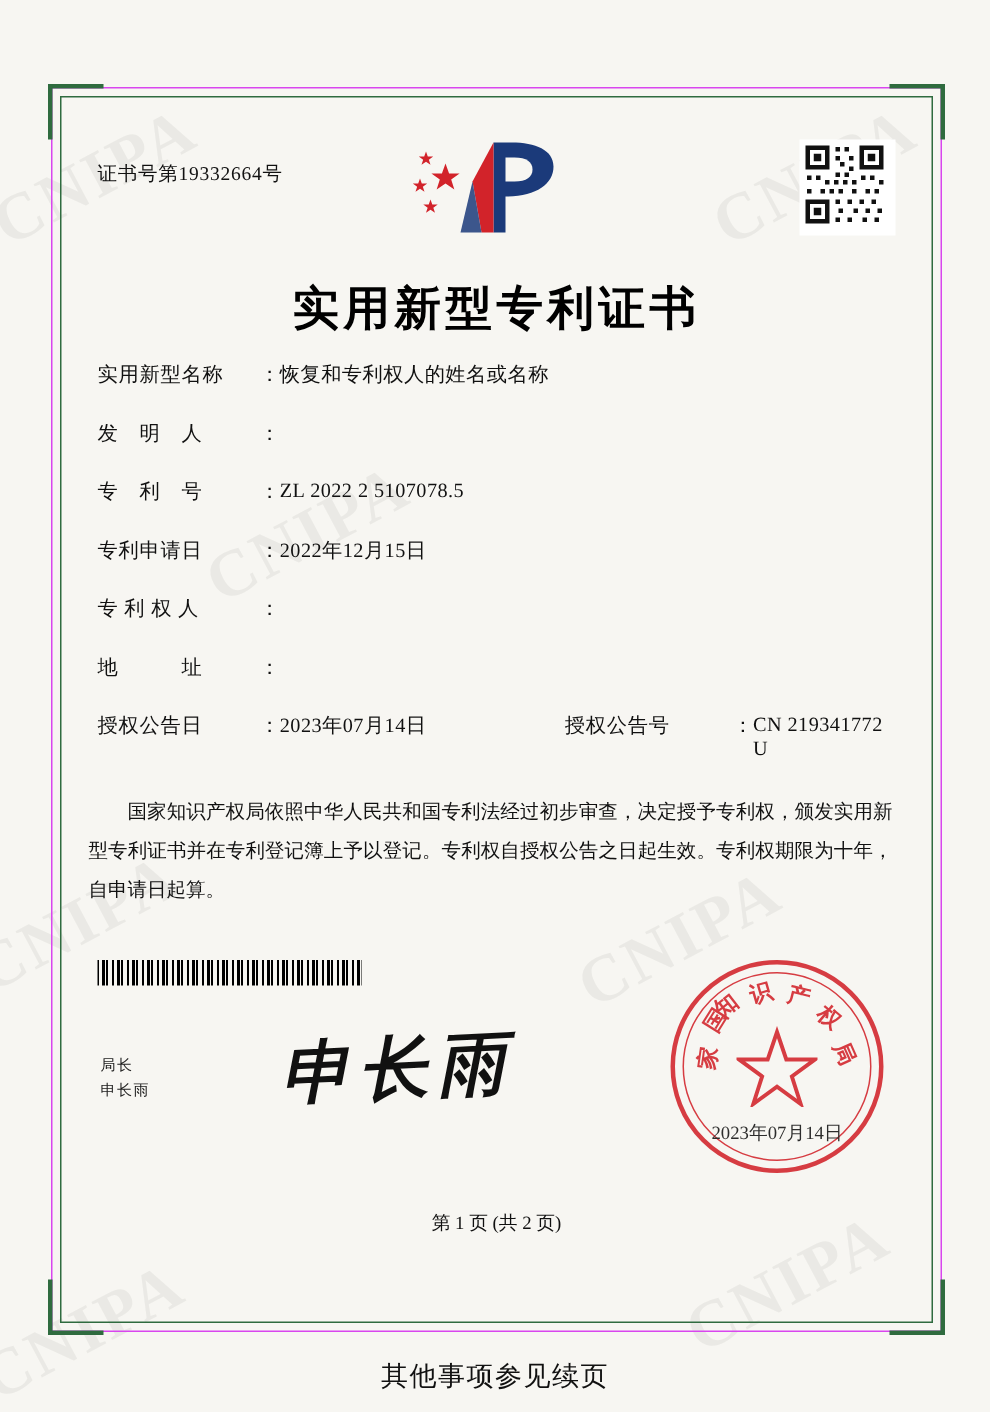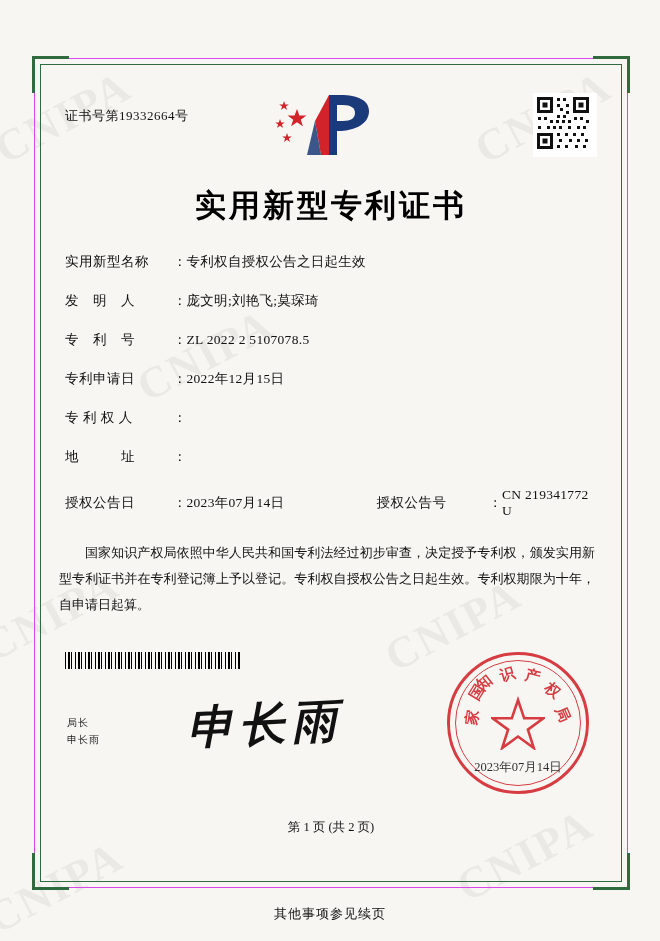--- a/index.html
+++ b/index.html
@@ -107,31 +107,31 @@
     padding: 2px;
   }
 
   
   .title {
     text-align: center;
     font-size: 31px;
     font-weight: bold;
     letter-spacing: 3px;
     margin-top: 10px;
-    margin-bottom: 26px;
+    margin-bottom: 14px;
     color: #000;
   }
 
   
   .fields {
     padding: 0 8px;
   }
   .frow {
     display: flex;
-    align-items: center;
+    align-items: flex-start;
     font-size: 13.5px;
     margin-bottom: 21px;
     color: #111;
   }
   .flabel {
     width: 108px;
     flex: 0 0 108px;
     letter-spacing: 0.5px;
   }
   .fcolon {
@@ -256,21 +256,21 @@
     font-size: 12.5px;
     color: #111;
   }
 
   .footer-note {
     position: absolute;
     left: 0;
     right: 0;
     top: 905px;
     text-align: center;
-    font-size: 13px;
+    font-size: 18px;
     letter-spacing: 1px;
     color: #111;
     z-index: 2;
   }
 </style>
 </head>
 <body>
 
 <div class="watermark-layer">
   <div class="wm wm1">CNIPA</div>
@@ -369,27 +369,26 @@
       </div>
     </div>
 
     <div class="title">实用新型专利证书</div>
 
     <div class="fields">
 
       <div class="frow">
         <span class="flabel">实用新型名称</span>
         <span class="fcolon">：</span>
-        <span class="fvalue">专利权自授权公告之日起生效</span>
+        <span class="fvalue">恢复和专利权人的姓名或名称</span>
       </div>
 
       <div class="frow">
         <span class="flabel">发　明　人</span>
         <span class="fcolon">：</span>
-        <span class="fvalue">庞文明;刘艳飞;莫琛琦</span>
       </div>
 
       <div class="frow">
         <span class="flabel">专　利　号</span>
         <span class="fcolon">：</span>
         <span class="fvalue">ZL 2022 2 5107078.5</span>
       </div>
 
       <div class="frow">
         <span class="flabel">专利申请日</span>

